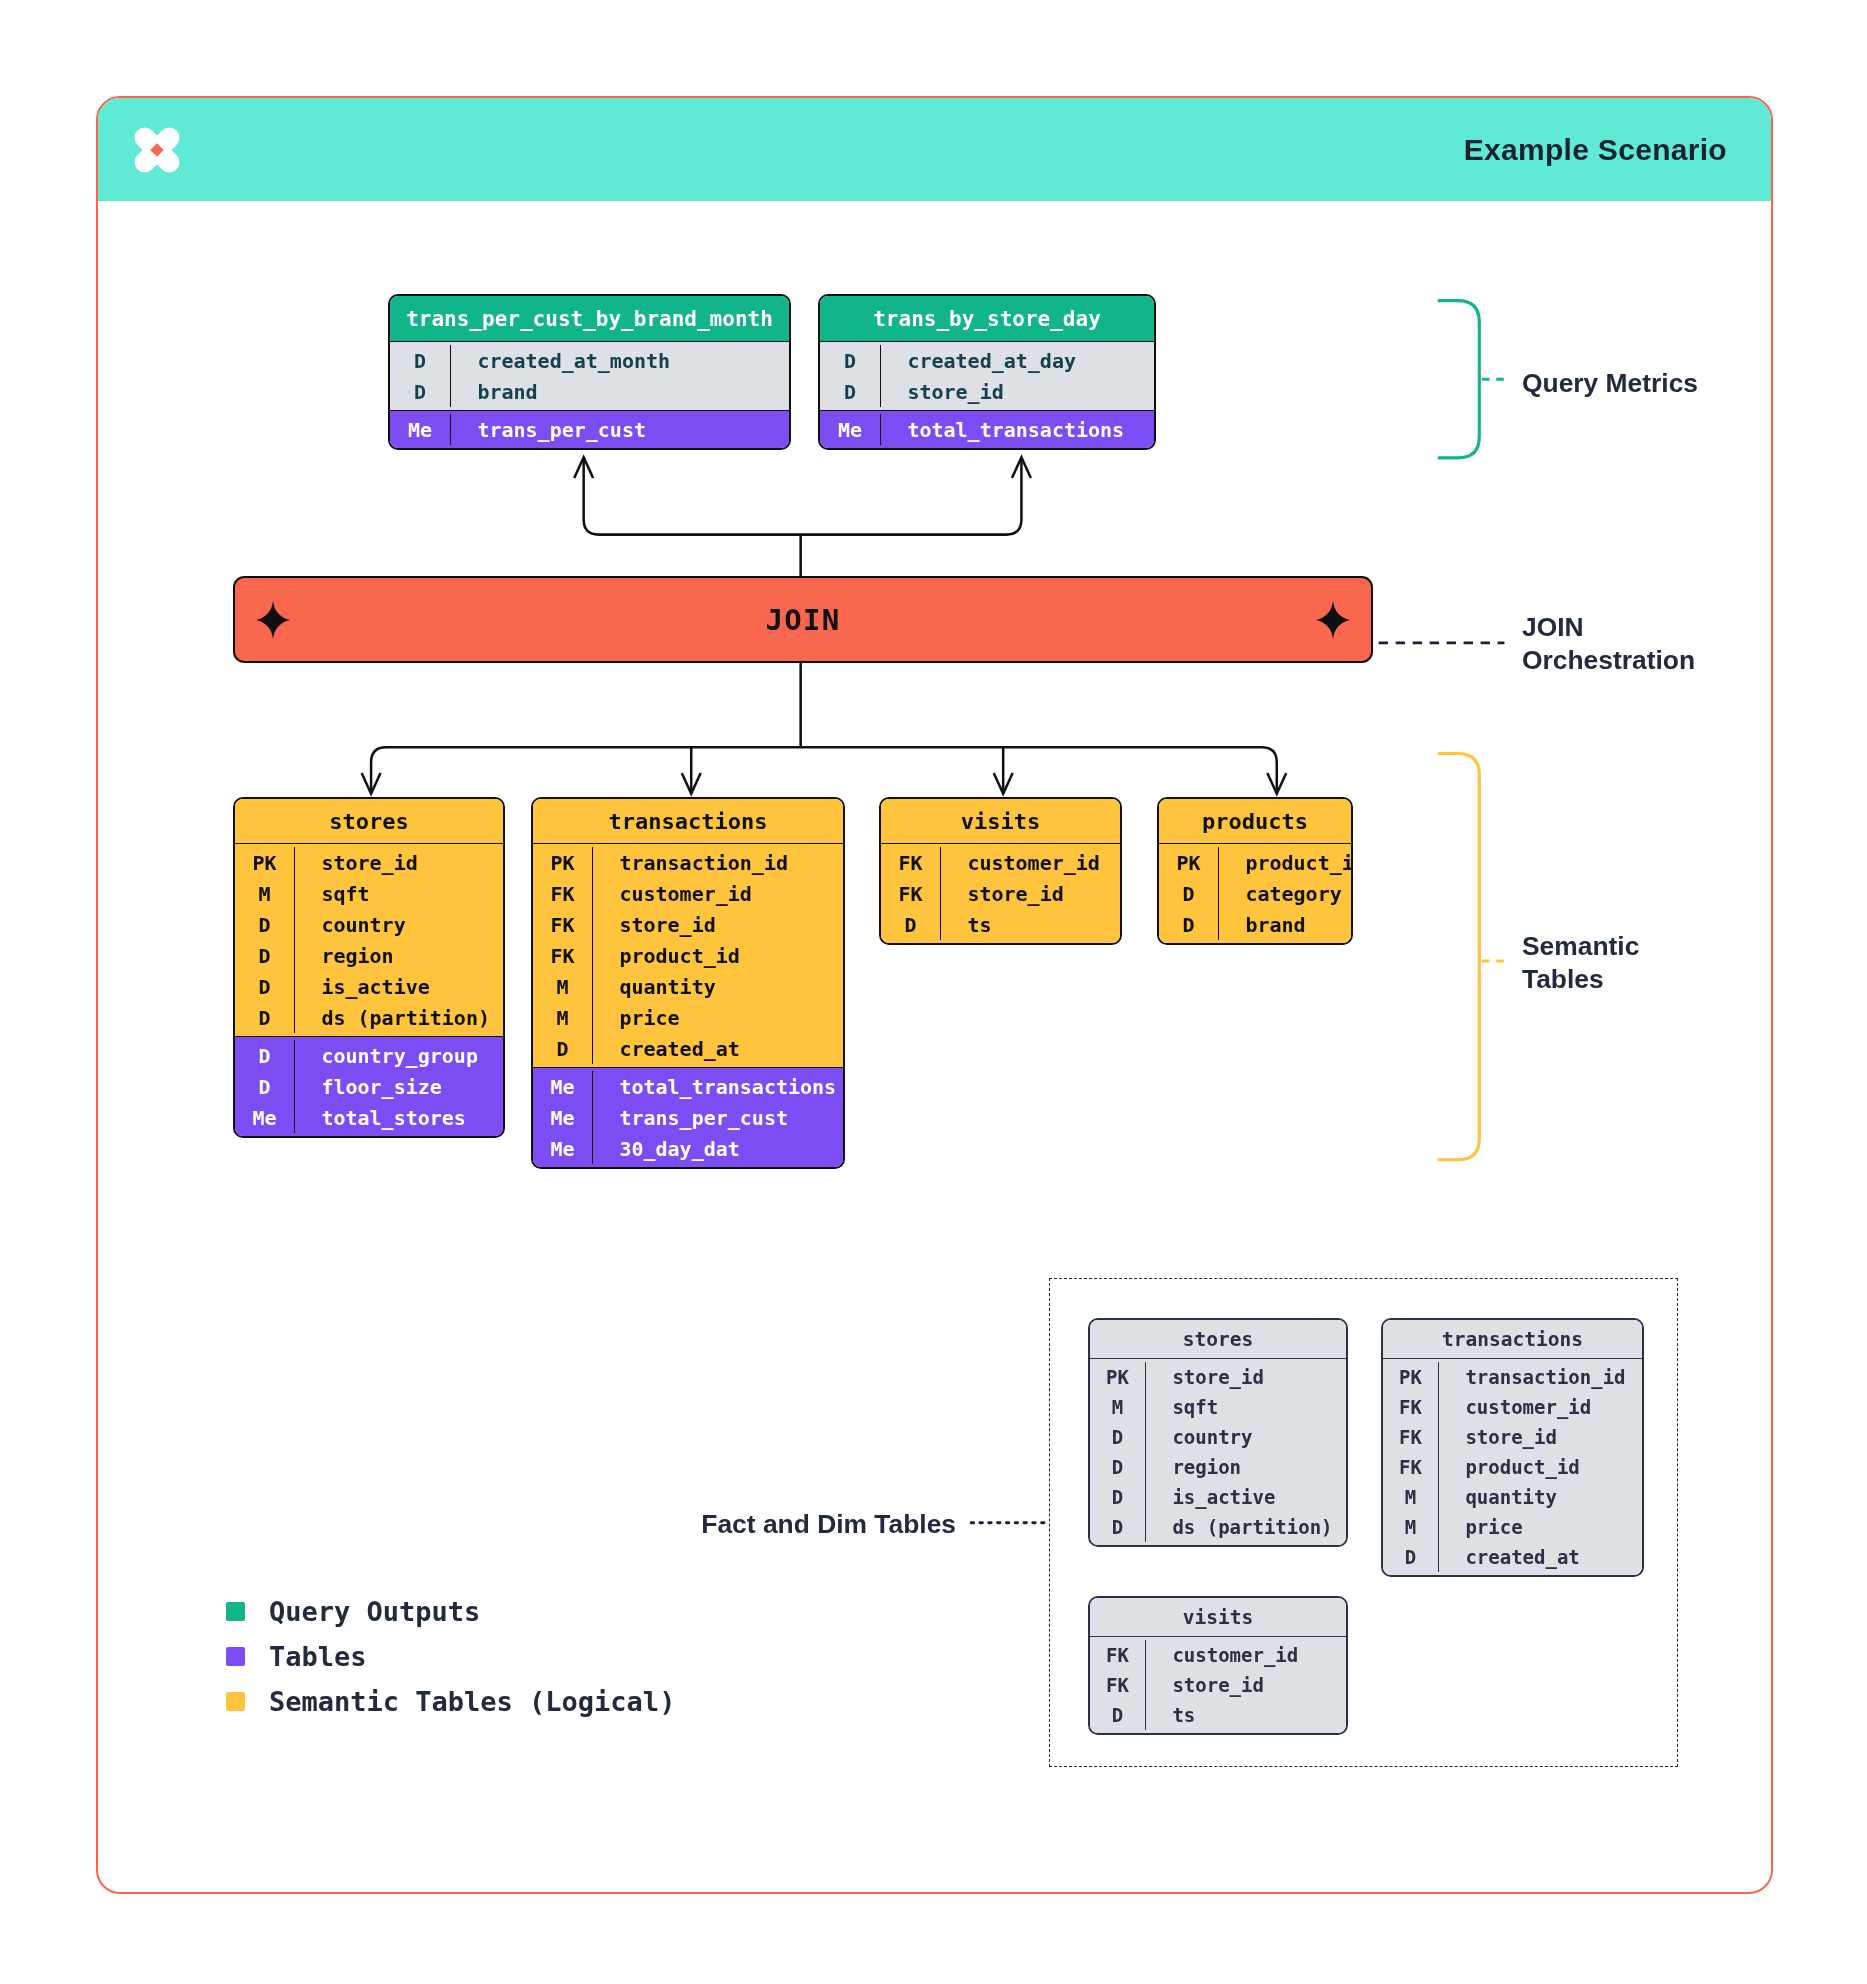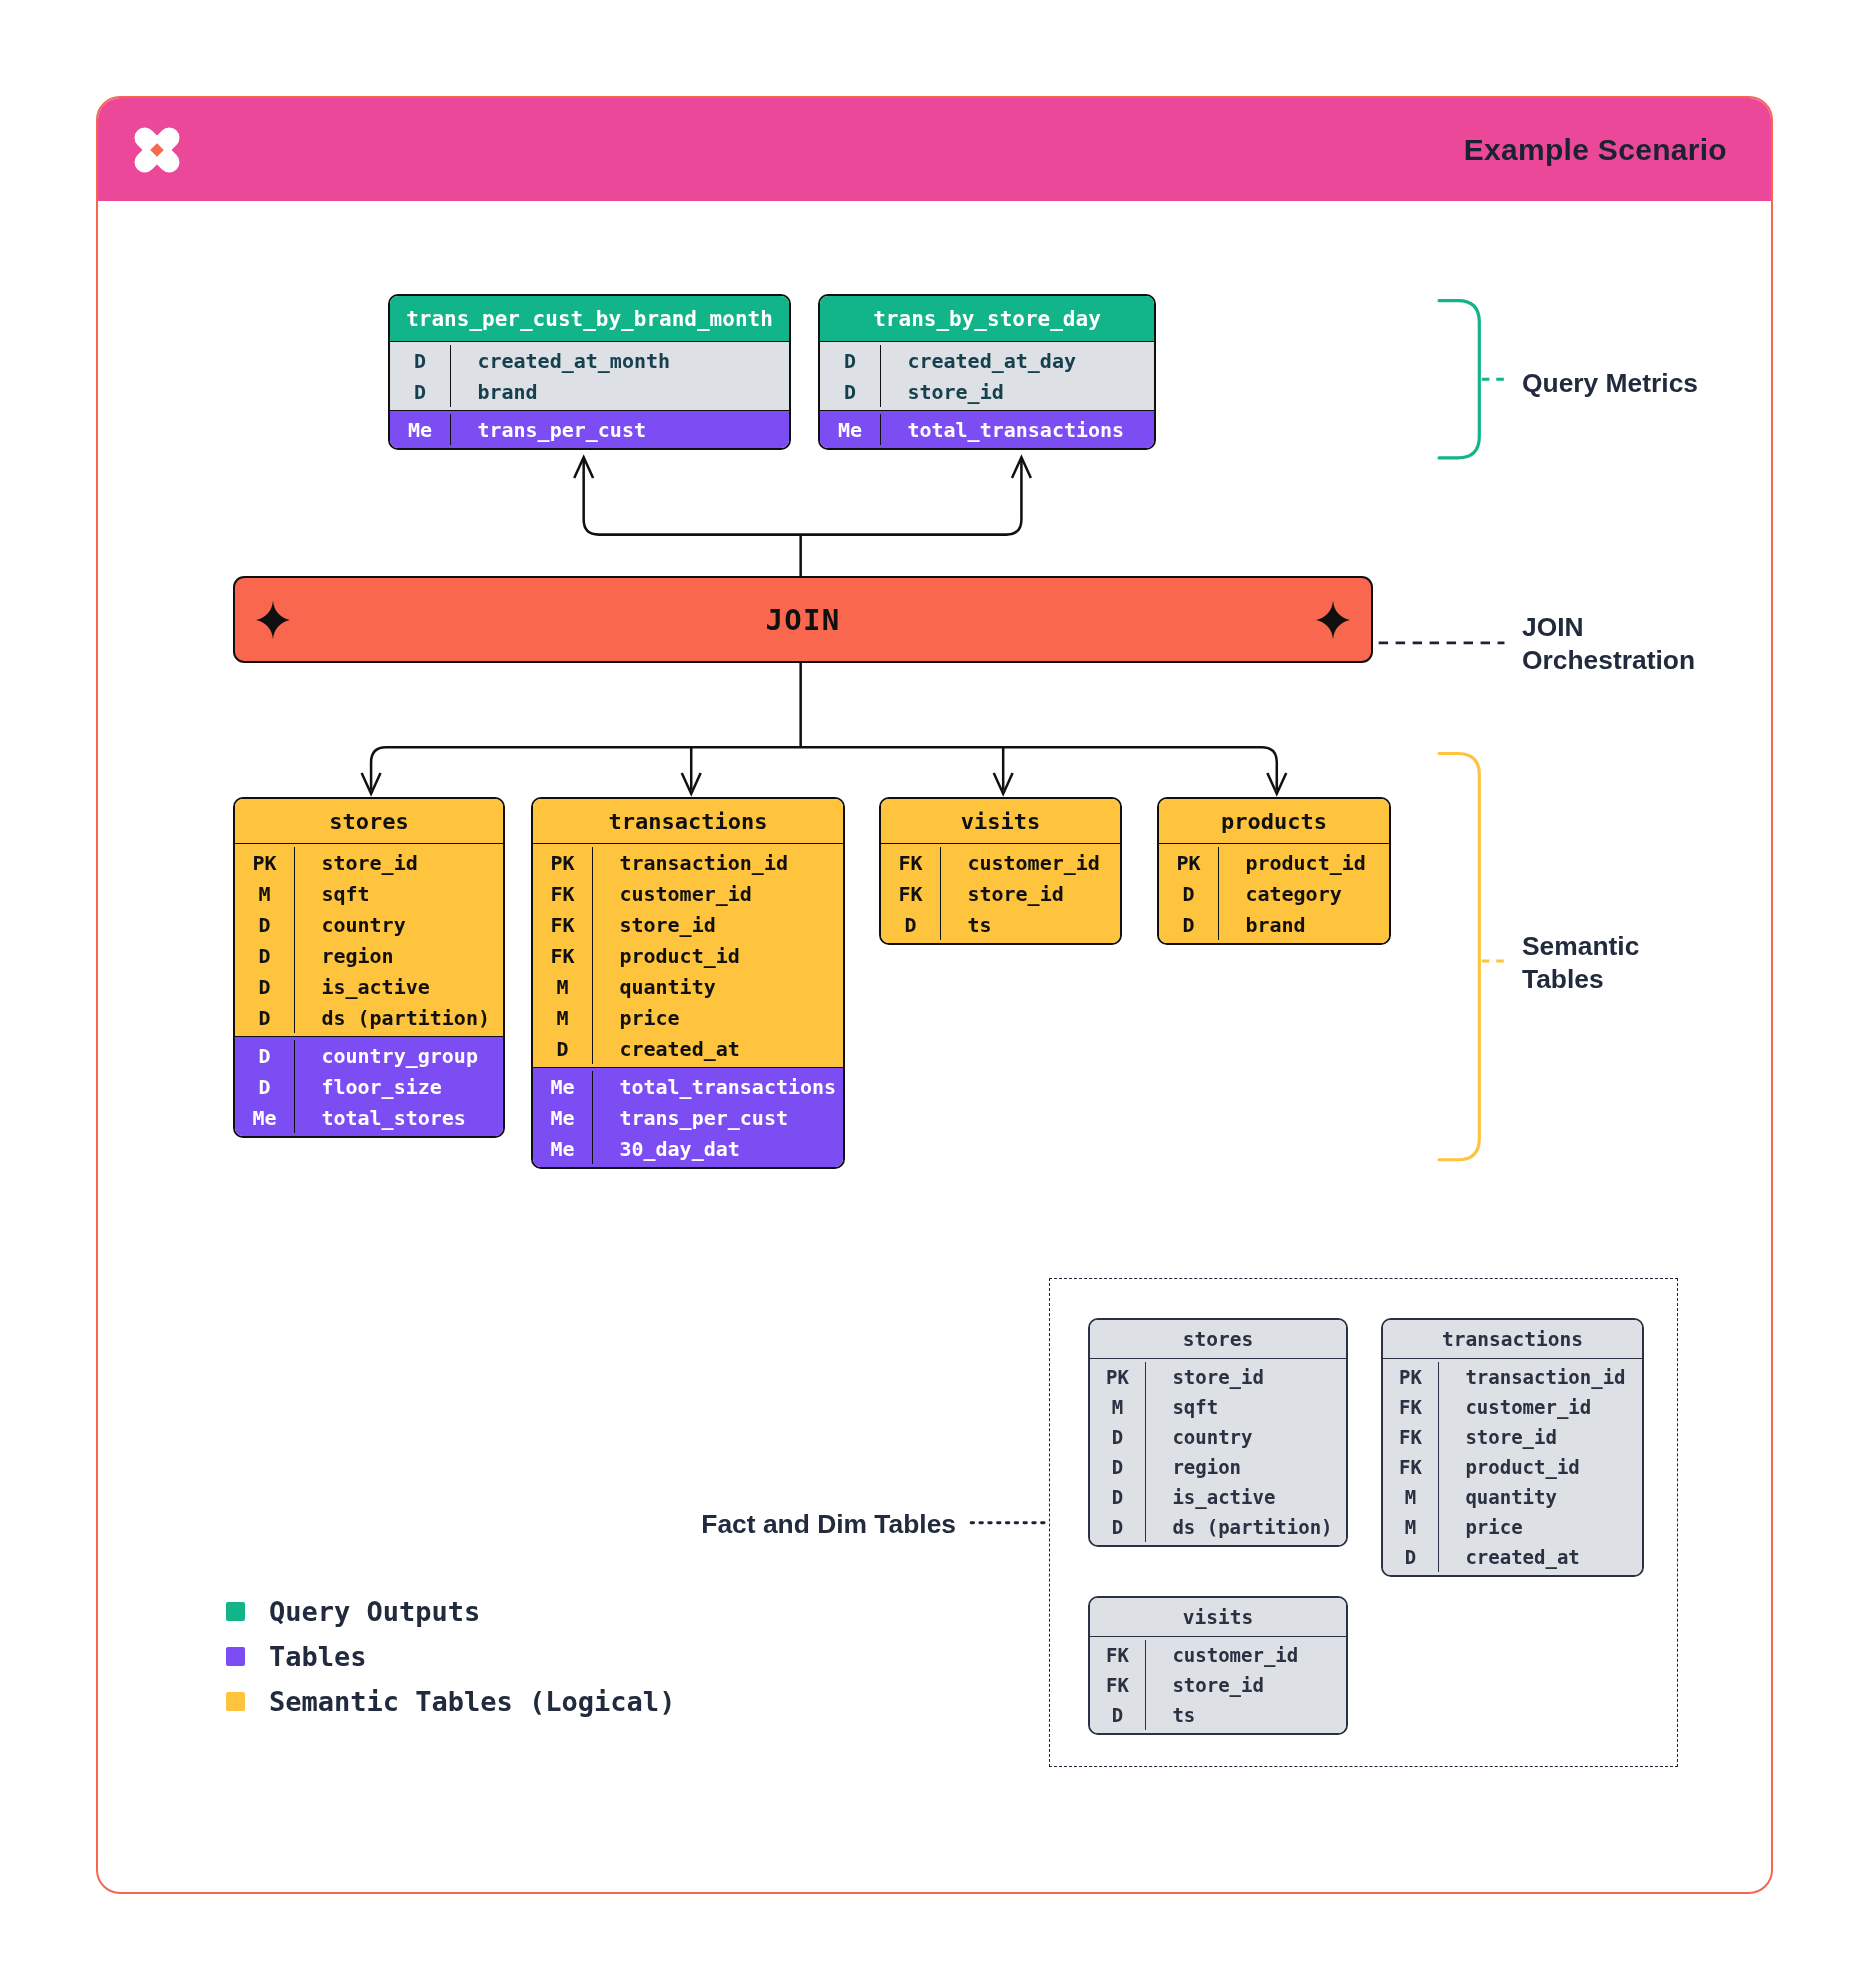--- a/index.html
+++ b/index.html
@@ -1,21 +1,21 @@
 <!DOCTYPE html>
 <html style="font-size:10px"><head>
 <meta charset="utf-8">
 <style>
   html,body{margin:0;padding:0;background:#ffffff;}
   body{width:1868px;height:1985px;position:relative;font-family:"Liberation Sans",sans-serif;}
 
   
   .card{position:absolute;left:96px;top:96px;width:1677px;height:1798px;
         border:2.5px solid #F4664D;border-radius:24px;background:#fff;box-sizing:border-box;overflow:hidden;}
-  .card-header{position:absolute;left:0;top:0;right:0;height:103px;background:#ec4899;
+  .card-header{position:absolute;left:0;top:0;right:0;height:103px;background:#5eead4;
         display:flex;align-items:center;justify-content:space-between;padding:0 44px 0 29px;box-sizing:border-box;}
   .logo{width:60px;height:60px;display:block;}
   .hdr-title{font-size:30px;font-weight:bold;color:#1b2232;letter-spacing:0.3px;}
 
   
   .overlay{position:absolute;left:0;top:0;width:1868px;height:1985px;z-index:1;pointer-events:none;}
 
   
   .dtable{position:absolute;z-index:2;border:2.5px solid var(--line);border-radius:10px;overflow:hidden;
           background:#fff;box-sizing:border-box;font-family:"DejaVu Sans Mono","Liberation Mono",monospace;font-weight:bold;}
@@ -43,21 +43,21 @@
   #qt-b{left:818px;top:294px;width:338px;}
 
   
   .st{--line:#0f0f0f;}
   .st .thead{height:44px;font-size:22px;}
   .st .row{height:31px;font-size:20px;}
   .st .key{width:59px;}
   #st-stores{left:233px;top:797px;width:272px;}
   #st-transactions{left:531px;top:797px;width:314px;}
   #st-visits{left:879px;top:797px;width:243px;}
-  #st-products{left:1157px;top:797px;width:234px;}
+  #st-products{left:1157px;top:797px;width:196px;}
 
   
   .ft{--line:#2A3142;}
   .ft .thead{height:38px;font-size:19.5px;}
   .ft .row{height:30px;font-size:19px;}
   .ft .key{width:55px;}
   #ft-stores{left:1088px;top:1318px;width:260px;}
   #ft-transactions{left:1381px;top:1318px;width:263px;}
   #ft-visits{left:1088px;top:1596px;width:260px;}
 

